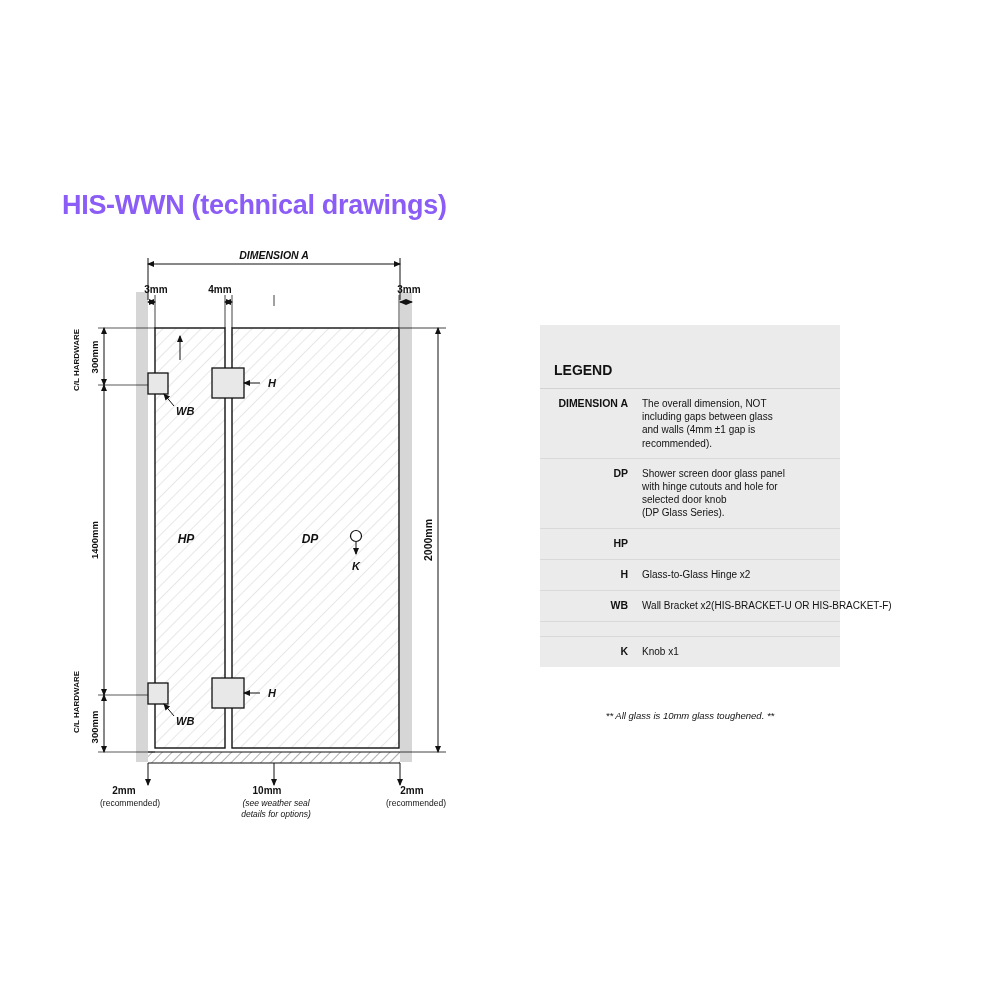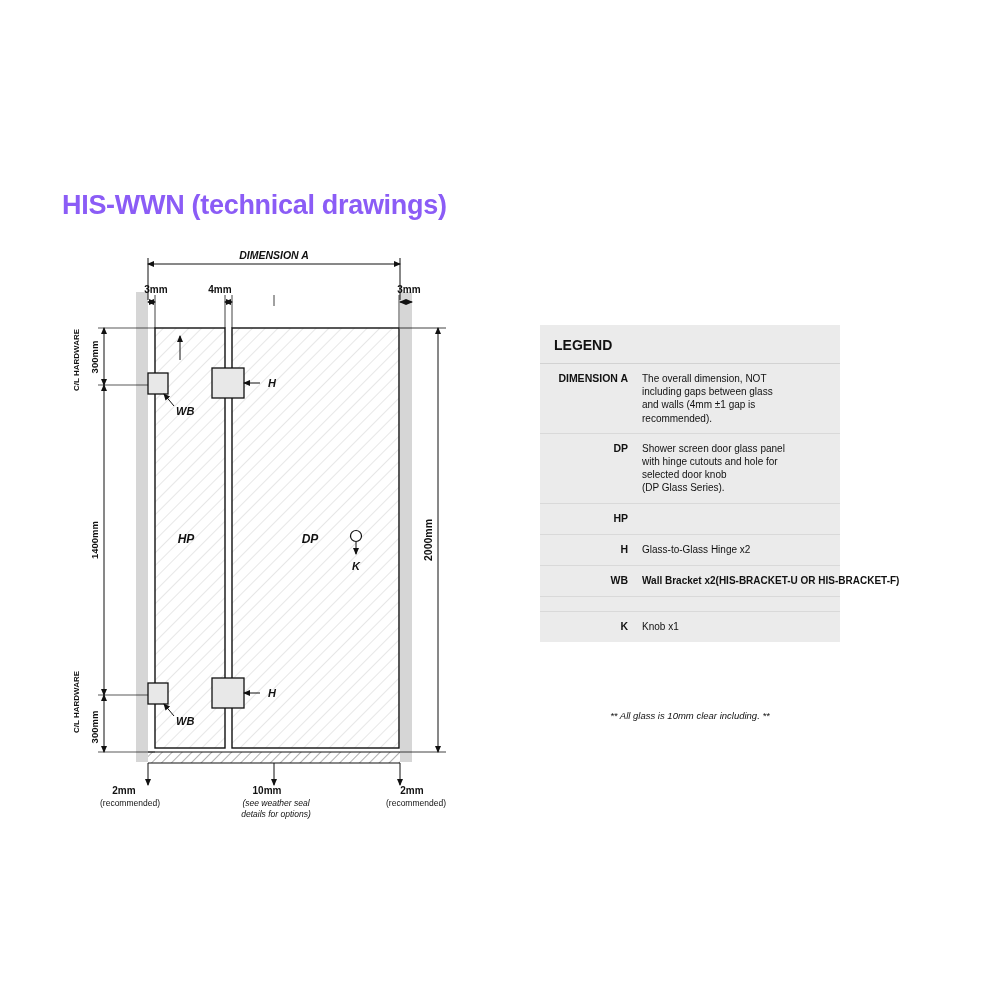--- a/index.html
+++ b/index.html
@@ -41,20 +41,21 @@
     width: 300px;
     background: #ebebeb;
     font-size: 10.5px;
   }
   .legend-title {
     font-size: 14px;
     font-weight: bold;
     padding: 12px 14px 10px 14px;
     border-bottom: 1px solid #d2d2d2;
     color: #111;
+    margin-top: 25px;
   }
   .legend-row {
     display: flex;
     border-bottom: 1px solid #d9d9d9;
     min-height: 30px;
   }
   .legend-row:last-of-type { border-bottom: none; }
   .legend-key {
     width: 96px;
     flex: 0 0 96px;
@@ -68,21 +69,20 @@
   .legend-val {
     flex: 1 1 auto;
     padding: 8px 6px 8px 6px;
     line-height: 1.32;
     font-size: 10px;
     color: #111;
     white-space: pre-line;
   }
   .legend-val.wide {
     white-space: nowrap;
-    font-weight: bold;
   }
   .legend-spacer {
     height: 14px;
     border-bottom: 1px solid #d9d9d9;
   }
   .legend-note {
     margin-top: 10px;
     font-size: 9.5px;
     font-style: italic;
     text-align: center;
@@ -234,13 +234,13 @@
   </div>
 
   <div class="legend-spacer"></div>
 
   <div class="legend-row">
     <div class="legend-key">K</div>
     <div class="legend-val">Knob x1</div>
   </div>
 </div>
 
-<div class="legend-note" style="position:absolute;left:540px;top:700px;">** All glass is 10mm clear including. **</div>
+<div class="legend-note" style="position:absolute;left:540px;top:700px;">** All glass is 10mm glass toughened. **</div>
 
 </body></html>

